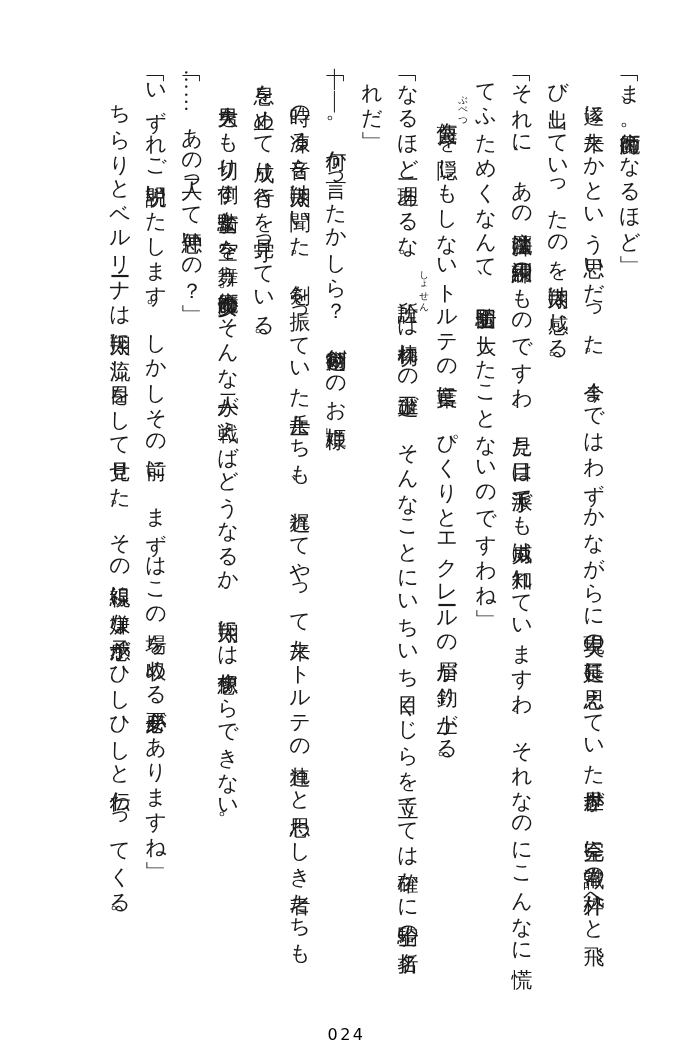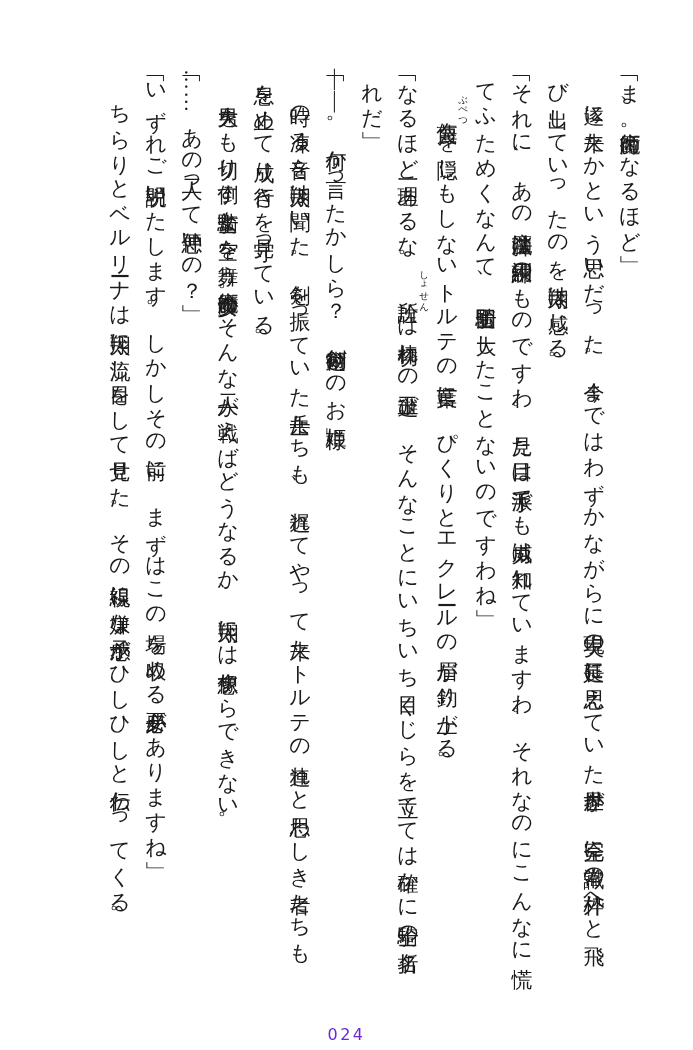--- a/index.html
+++ b/index.html
@@ -48,21 +48,21 @@
     line-height: 1;
   }
   .page-number {
     position: absolute;
     left: 0;
     right: 0;
     bottom: 6px;
     text-align: center;
     font-family: "DejaVu Sans", "Liberation Sans", sans-serif;
     font-size: 16px;
-    color: #6d28d9;
+    color: #000000;
     letter-spacing: 2.5px;
   }
 </style>
 </head>
 <body>
 
 <div class="book-page">
   <div class="text-area">
       <p class="para">「ま、魔術師。なるほど」</p>
       <p class="para indent">遂に来たかという思いだった。今まではわずかながらに現実の延長に思えていた世界が、完全に常識の枠外へと飛び出していったのを翔太は感じる。</p>

